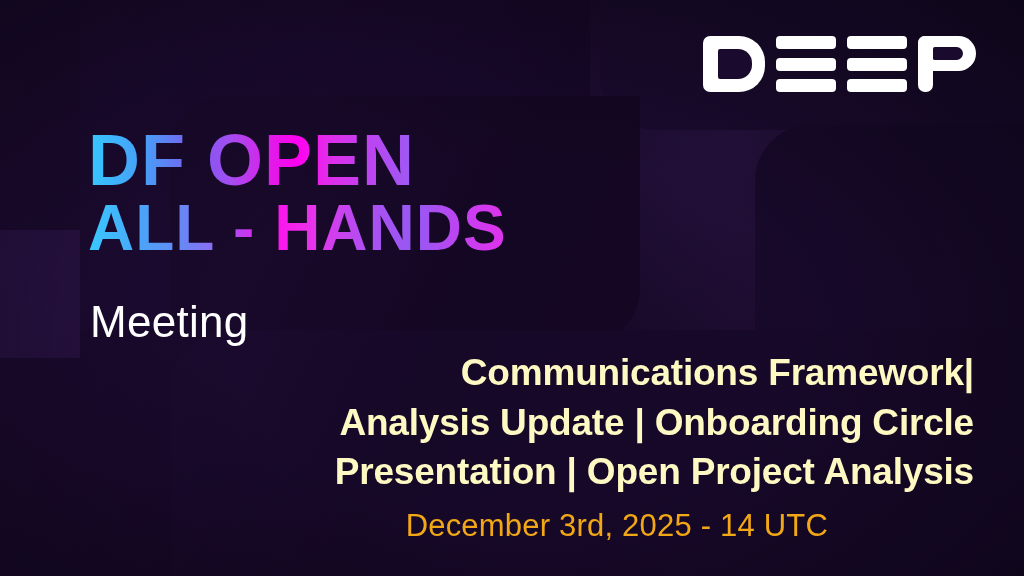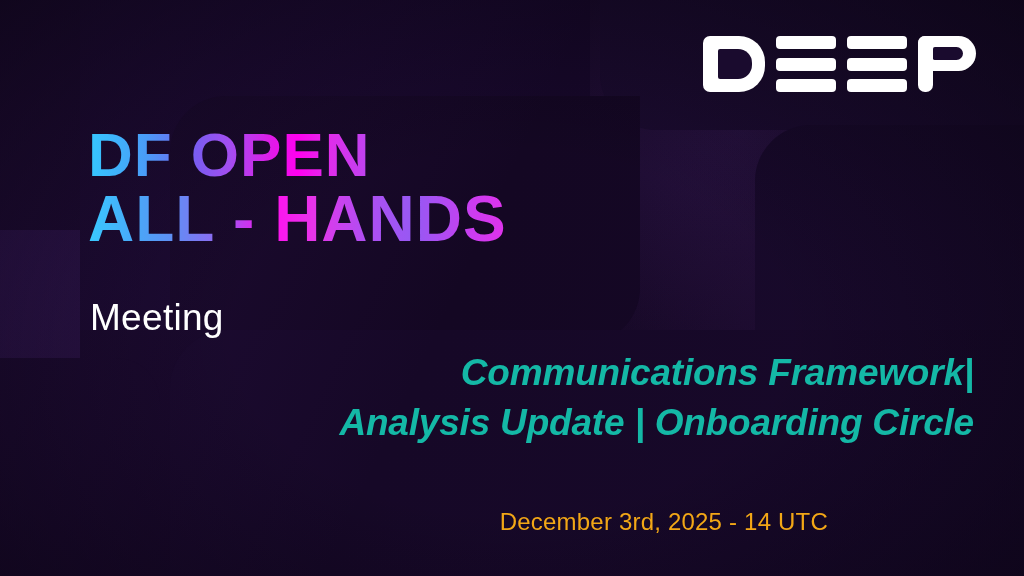--- a/index.html
+++ b/index.html
@@ -107,21 +107,21 @@
     background:#fff; border-radius:7px 18px 18px 7px;
   }
   .glyph-p .bowl-hole {
     position:absolute; left:15px; top:11px; width:30px; height:13px;
     background:#1a0b2e; border-radius:2px 7px 7px 2px;
   }
 
   
   #headline { position:absolute; left:88px; top:126px; }
   .headline-line {
-    font-size:62px;
+    font-size:72px;
     font-weight:bold;
     letter-spacing:1px;
     line-height:.95;
     white-space:pre;
     background:linear-gradient(90deg,
       #35c8ff 0%,
       #4a9bf7 14%,
       #7b5bf0 26%,
       #a44df0 34%,
       #e11ae8 44%,
@@ -151,43 +151,42 @@
       #e032ec 100%);
     -webkit-background-clip:text;
     background-clip:text;
     color:transparent;
     -webkit-text-fill-color:transparent;
     margin-top:4px;
   }
 
   #subtitle {
     position:absolute; left:90px; top:297px;
-    font-size:37px; font-weight:400; color:#ffffff;
+    font-size:44px; font-weight:400; color:#ffffff;
     letter-spacing:.3px;
   }
 
   
   #agenda {
     position:absolute; right:50px; top:348px;
     width:690px;
     text-align:right;
   }
   .agenda-line {
     font-size:37px;
     font-weight:bold;
-    font-style:italic;
-    color:#14b8a6;
+    color:#fef9c3;
     line-height:1.34;
     letter-spacing:-.2px;
     white-space:nowrap;
   }
 
   #event-date {
     position:absolute; right:196px; top:508px;
-    font-size:24px;
+    font-size:31px;
     font-weight:400;
     color:#f2a716;
     letter-spacing:.2px;
     white-space:nowrap;
   }
 </style>
 </head>
 <body>
 
 <div id="banner">
@@ -236,17 +235,18 @@
   <div id="headline">
     <div class="headline-line l1">DF OPEN</div>
     <div class="headline-line l2">ALL - HANDS</div>
   </div>
 
   <div id="subtitle">Meeting</div>
 
   <div id="agenda">
     <div class="agenda-line">Communications  Framework|</div>
     <div class="agenda-line">Analysis Update | Onboarding Circle</div>
+    <div class="agenda-line">Presentation | Open Project Analysis</div>
   </div>
 
   <div id="event-date">December 3rd, 2025 - 14 UTC</div>
 
 </div>
 
 </body></html>

